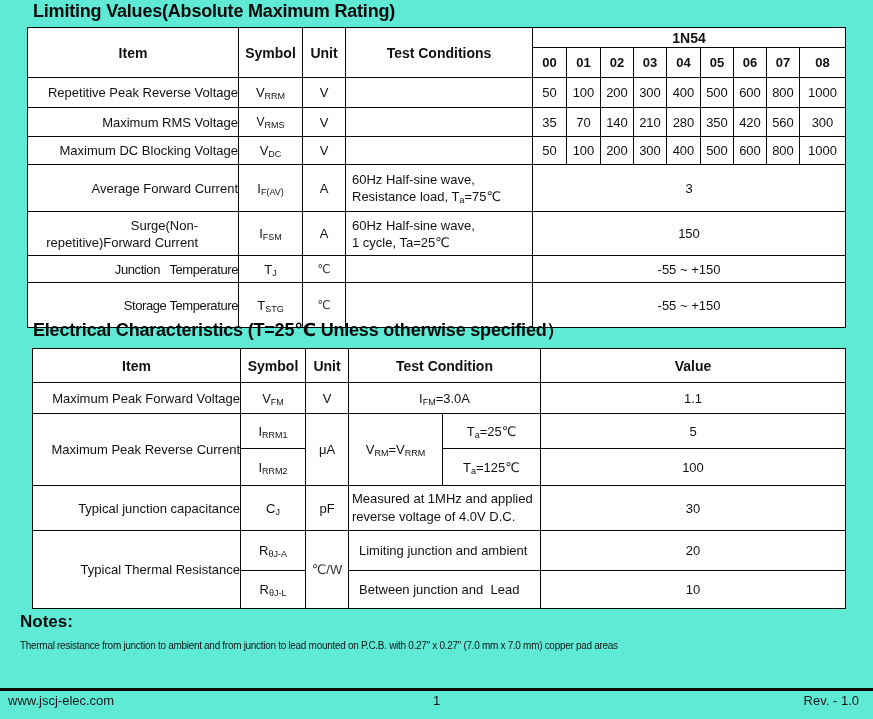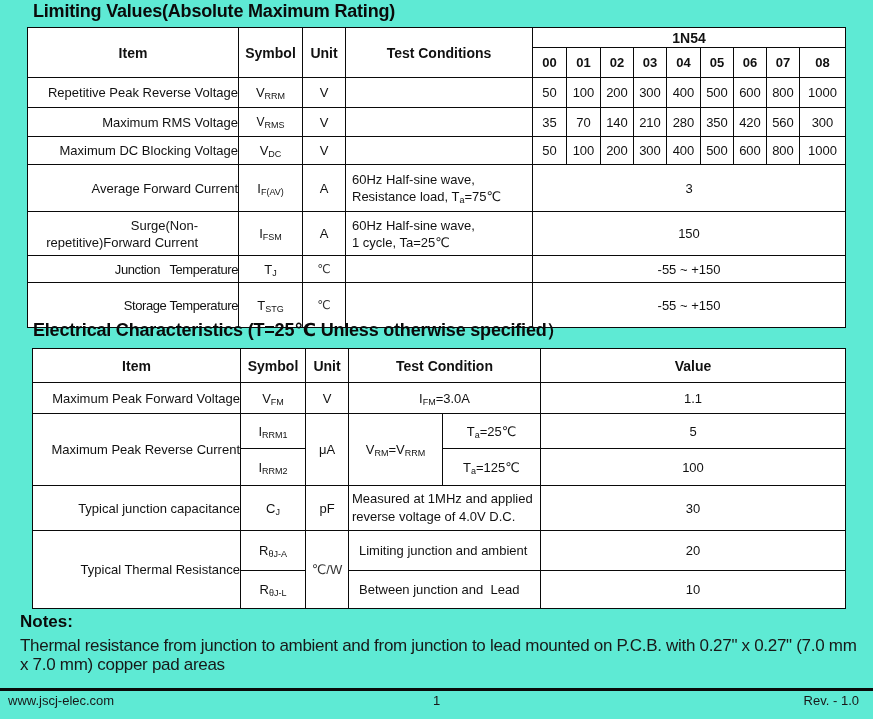--- a/index.html
+++ b/index.html
@@ -15,21 +15,21 @@
   th{font-weight:bold;font-size:14px;}
   th.colnum{font-size:13px;}
   td.item{text-align:right;padding-left:9px;}
   td.cond{text-align:left;padding-left:6px;line-height:17px;}
   sub{font-size:9px;line-height:0;vertical-align:-2px;letter-spacing:0;}
   .narrow{letter-spacing:-0.4px;}
   #t1{position:absolute;left:27px;top:27px;}
   #t2{position:absolute;left:32px;top:348px;}
   #notes{position:absolute;left:20px;top:612px;width:843px;}
   #notes .nh{font-size:17px;font-weight:bold;margin-left:0;color:#0a0a0a;}
-  #notes .nb{font-size:17px;letter-spacing:-0.3px;margin-top:4px;line-height:19px;color:#181818;}
+  #notes .nb{font-size:10px;letter-spacing:-0.3px;margin-top:4px;line-height:19px;color:#181818;}
   #footer-line{position:absolute;left:0;top:688px;width:873px;height:3px;background:#0a0a0a;}
   #footer{position:absolute;left:0;top:693px;width:873px;font-size:13px;color:#181818;}
   #footer .fl{position:absolute;left:8px;}
   #footer .fc{position:absolute;left:0;width:873px;text-align:center;}
   #footer .fr{position:absolute;right:14px;}
 </style>
 </head>
 <body>
 
 <div id="page">

